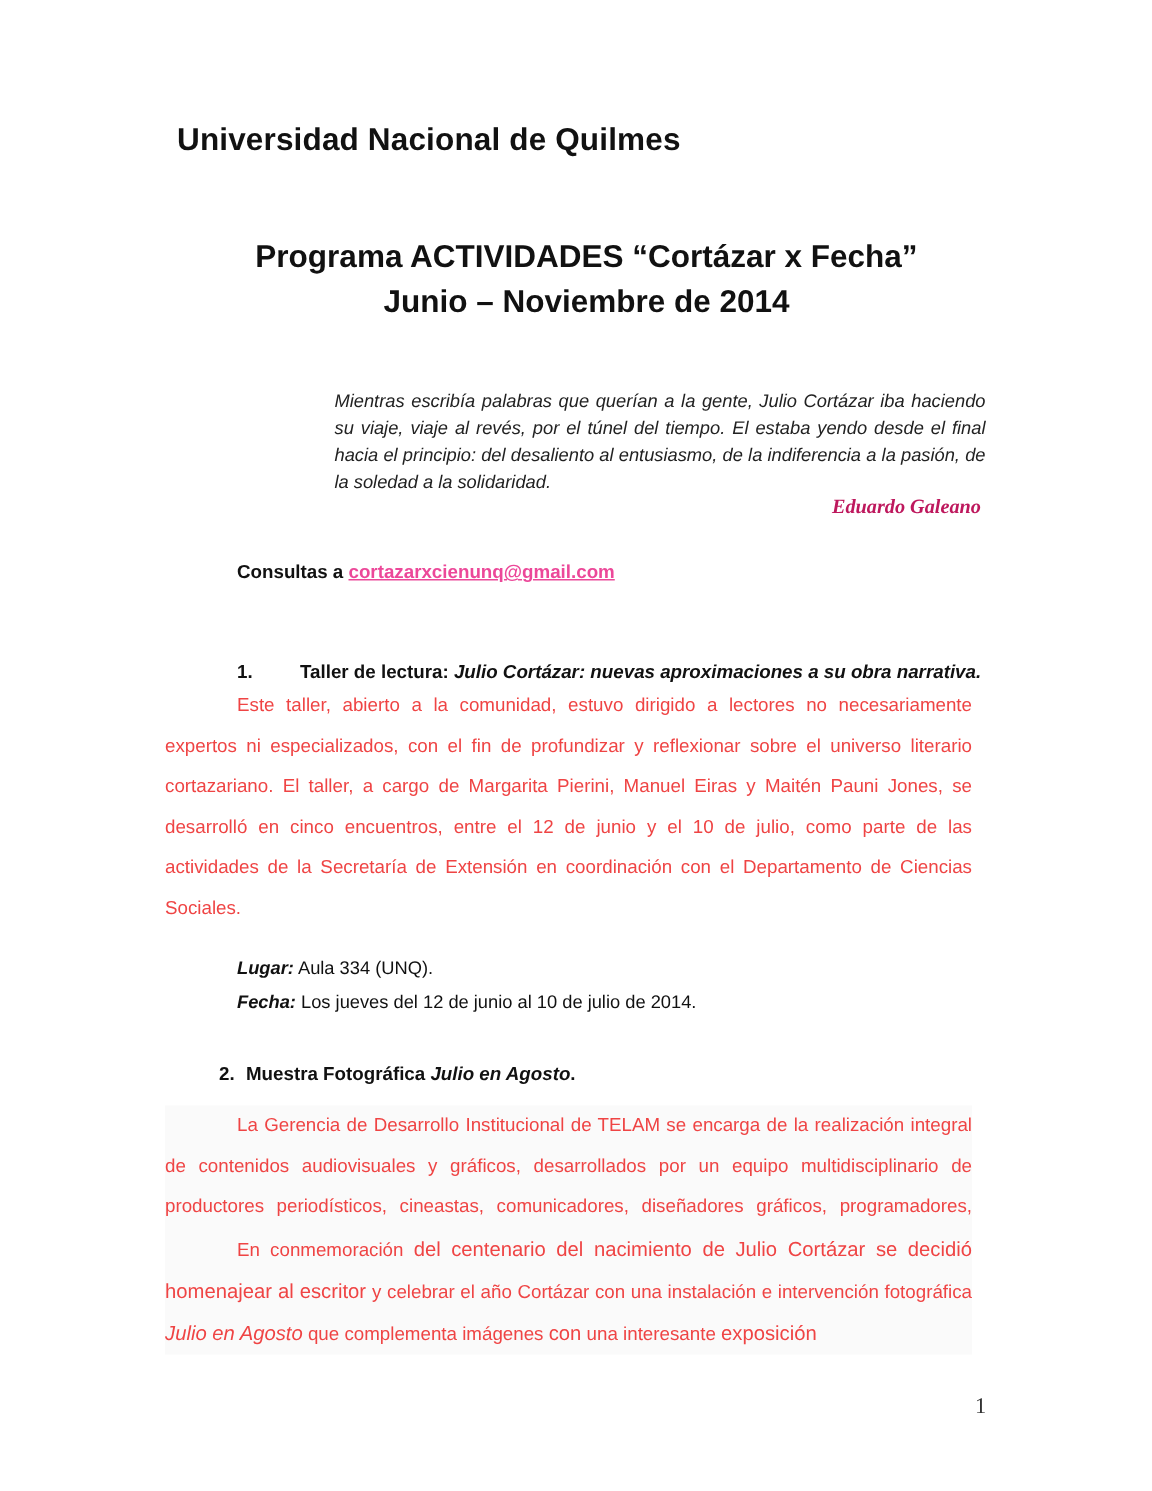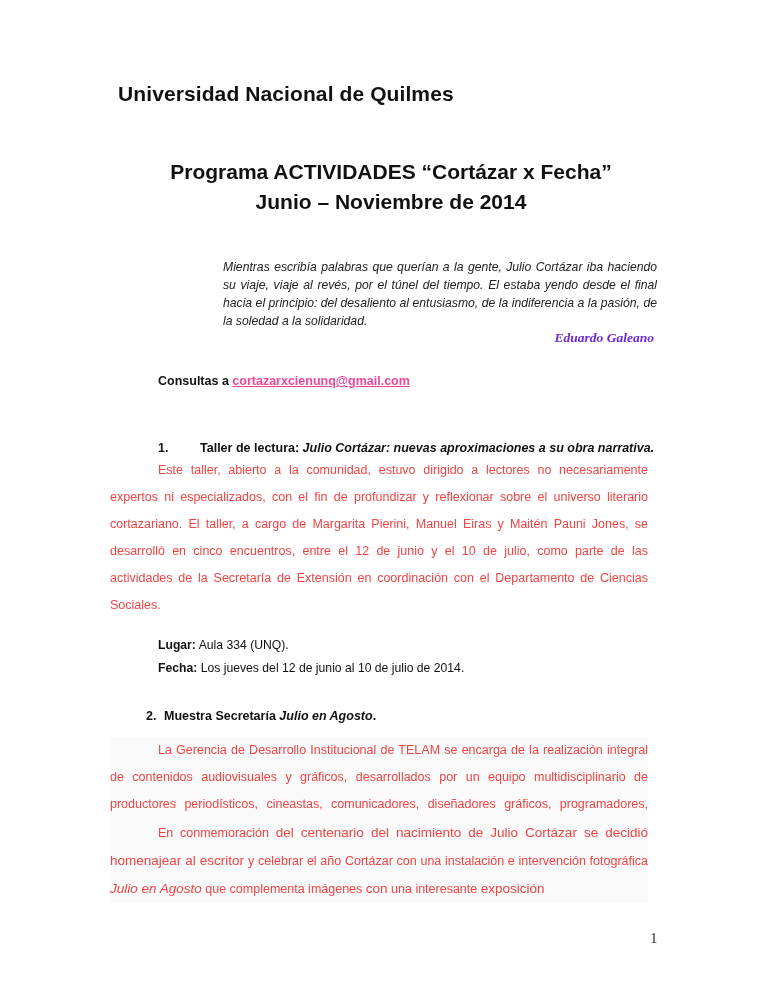--- a/index.html
+++ b/index.html
@@ -49,21 +49,21 @@
       text-align: justify;
       text-align-last: left;
       color: #222;
     }
     .quote-author {
       left: 480px; top: 330px; width: 174px;
       text-align: right;
       font-family: "Liberation Serif", "DejaVu Serif", serif;
       font-weight: bold; font-style: italic;
       font-size: 13.5px;
-      color: #6d28d9;
+      color: #be185d;
     }
 
     .contact {
       left: 158px; top: 374px;
       font-size: 12.5px; font-weight: bold;
       white-space: nowrap;
     }
     .contact a {
       color: #ec4899;
       text-decoration: underline;
@@ -91,21 +91,21 @@
     .para1 { top: 457px; }
     .para2 { top: 737px; background: #fafafa; }
     .para3 { top: 819px; background: #fafafa; }
     .para3 .lg { font-size: 13.5px; }
 
     .detail {
       left: 158px;
       font-size: 12.2px;
       white-space: nowrap;
     }
-    .detail b { font-weight: bold; }
+    .detail b { font-weight: bold; font-style: italic; }
     .d1 { top: 638px; }
     .d2 { top: 661px; }
 
     .page-num {
       left: 650px; top: 930px;
       font-family: "Liberation Serif", "DejaVu Serif", serif;
       font-size: 15px;
       color: #333;
     }
   </style>
@@ -132,21 +132,21 @@
 </div>
 
 <div class="abs detail d1">
   <b>Lugar:</b><span> Aula 334 (UNQ).</span>
 </div>
 <div class="abs detail d2">
   <b>Fecha:</b><span> Los jueves del 12 de junio al 10 de julio de 2014.</span>
 </div>
 
 <div class="abs sec-title sec2-title">
-  <span class="num">2.</span><span>Muestra Secretaría </span><em>Julio en Agosto</em><span>.</span>
+  <span class="num">2.</span><span>Muestra Fotográfica </span><em>Julio en Agosto</em><span>.</span>
 </div>
 
 <div class="abs para para2">
   <span class="indent"></span><span>La Gerencia de Desarrollo Institucional de TELAM se encarga de la realización integral de contenidos audiovisuales y gráficos, desarrollados por un equipo multidisciplinario de productores periodísticos, cineastas, comunicadores, diseñadores gráficos, programadores, animadores, y editores.</span>
 </div>
 
 <div class="abs para para3">
   <span class="indent"></span><span>En conmemoración </span><span class="lg">del centenario del nacimiento de Julio Cortázar </span><span class="lg"> se decidió homenajear al escritor </span><span>y celebrar el año Cortázar con una instalación e intervención fotográfica </span><em class="lg">Julio en Agosto</em><span> que complementa imágenes </span><span class="lg">con</span><span>  una  interesante </span><span class="lg">exposición</span>
 </div>
 

